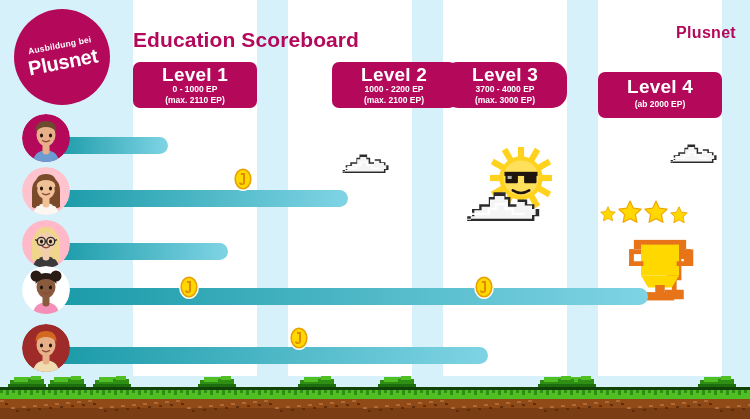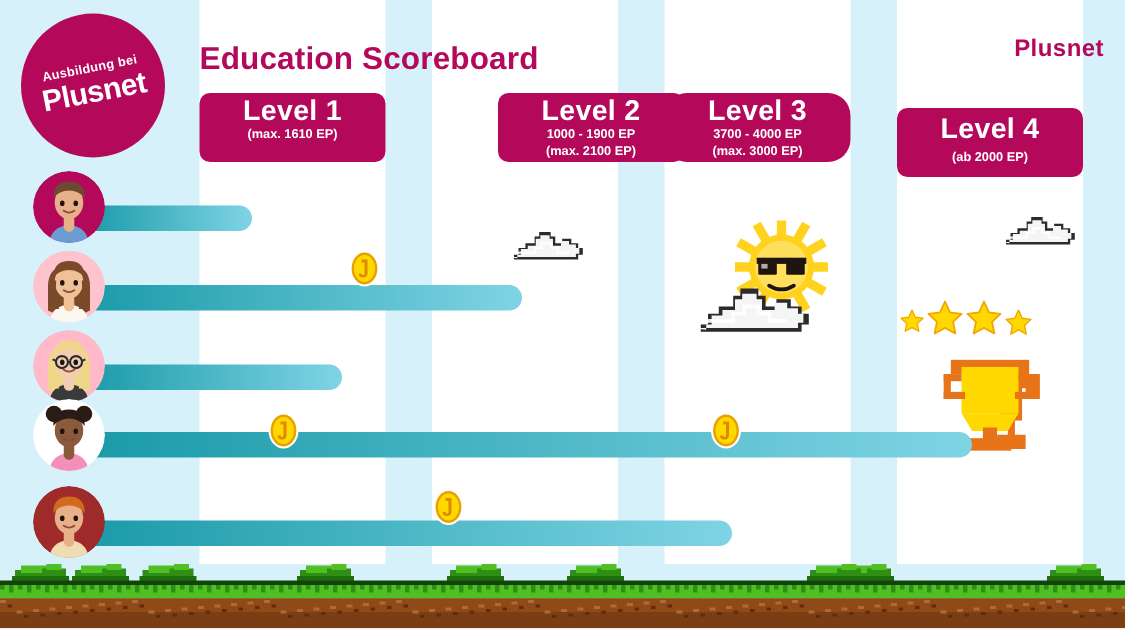--- a/index.html
+++ b/index.html
@@ -176,25 +176,26 @@
 
   <div id="logo-badge">
     <div class="lb-inner">
       <div id="logo-sub">Ausbildung bei</div>
       <div id="logo-main">Plusnet</div>
     </div>
   </div>
 
   <div class="level-head" id="head1">
     <div class="level-title">Level 1</div>
-    <div class="level-max">(max. 1610 EP)</div>
+    <div class="level-range">0 - 1000 EP</div>
+    <div class="level-max">(max. 2110 EP)</div>
   </div>
   <div class="level-head" id="head2">
     <div class="level-title">Level 2</div>
-    <div class="level-range">1000 - 1900 EP</div>
+    <div class="level-range">1000 - 2200 EP</div>
     <div class="level-max">(max. 2100 EP)</div>
   </div>
   <div class="level-head" id="head3">
     <div class="level-title">Level 3</div>
     <div class="level-range">3700 - 4000 EP</div>
     <div class="level-max">(max. 3000 EP)</div>
   </div>
   <div class="level-head" id="head4">
     <div class="level-title">Level 4</div>
     <div class="level-range">(ab 2000 EP)</div>

